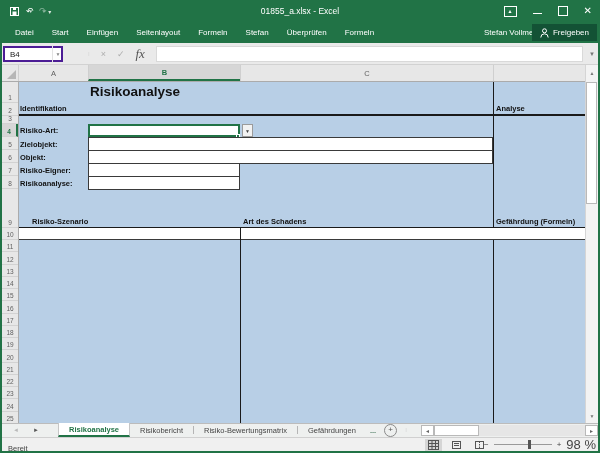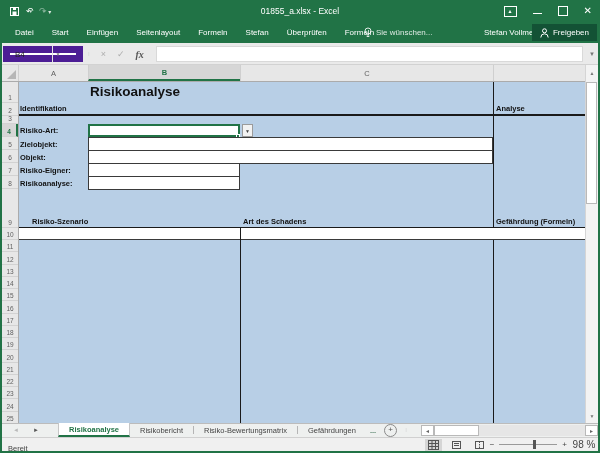--- a/index.html
+++ b/index.html
@@ -22,27 +22,27 @@
   
   .ribbonrow{left:0;top:22px;width:600px;height:21px;background:var(--green,#217346);}
   .rtabs{left:6px;top:22px;height:21px;display:flex;align-items:center;}
   .rtab{color:#fff;font-size:8px;padding:0 9px;height:21px;display:flex;align-items:center;}
   .tellme{left:364px;top:22px;height:21px;display:flex;align-items:center;gap:4px;color:rgba(255,255,255,.85);font-size:8px;}
   .user{right:64px;top:22px;height:21px;display:flex;align-items:center;color:#fff;font-size:8px;}
   .share{right:3px;top:24px;height:17px;background:var(--sharegreen,#135235);color:#fff;font-size:8px;
     display:flex;align-items:center;gap:4px;padding:0 8px;}
   
   .fbar{left:2px;top:43px;width:596px;height:22px;background:#eaeaea;border-bottom:1px solid #d2d2d2;}
-  .namebox{left:3px;top:46px;width:80px;height:16px;background:#fff;border:7px solid #4c1d95;
+  .namebox{left:3px;top:46px;width:60px;height:16px;background:#fff;border:2px solid #4c1d95;
     font-size:8px;color:#222;display:flex;align-items:center;padding-left:5px;}
   .nbdd{left:52px;top:46px;width:11px;height:16px;display:flex;align-items:center;justify-content:center;
     font-size:5px;color:#888;border-left:1px solid #e2e2e2;}
   .fbtns{left:88px;top:46px;height:16px;display:flex;align-items:center;gap:11px;}
   .fbtns .ic{font-size:9px;color:#adadad;}
-  .fx{font-size:10px;color:#555;font-style:italic;font-family:"Liberation Serif",serif;font-weight:bold;}
+  .fx{font-size:13px;color:#555;font-style:italic;font-family:"Liberation Serif",serif;}
   .finput{left:156px;top:46px;width:427px;height:16px;background:#fff;border:1px solid #d9d9d9;
     font-size:8px;display:flex;align-items:center;padding-left:4px;color:#222;}
   .fchev{left:586px;top:46px;width:12px;height:16px;display:flex;align-items:center;justify-content:center;
     font-size:6px;color:#777;}
   
   .colhdr{left:2px;top:65px;width:583px;height:17px;display:flex;background:#e7e7e7;border-bottom:1px solid #ababab;}
   .ch{height:100%;display:flex;align-items:center;justify-content:center;font-size:7.5px;color:#5f5f5f;
     border-left:1px solid #cfcfcf;box-sizing:border-box;}
   .ch.first{border-left:none;}
   .ch.sel{background:#d6d6d6;color:var(--green,#217346);border-bottom:2px solid var(--green,#217346);font-weight:bold;}
@@ -82,21 +82,21 @@
   .hsbox{background:#fff;border:1px solid #b9b9b9;display:flex;align-items:center;justify-content:center;font-size:5px;color:#666;}
   
   .statusbar{left:2px;top:437px;width:596px;height:14px;background:#f0f0f0;border-top:1px solid #d0d0d0;}
   .status-left{left:8px;top:437px;height:22px;display:flex;align-items:center;font-size:7.5px;color:#444;}
   .views{right:112px;top:438px;height:13px;display:flex;gap:6px;align-items:center;}
   .vbtn{width:17px;height:12px;display:flex;align-items:center;justify-content:center;}
   .vbtn.on{background:#d5d5d5;}
   .zoomctl{right:4px;top:438px;height:13px;display:flex;align-items:center;gap:5px;font-size:8px;color:#444;}
   .ztrack{width:58px;height:1px;background:#9a9a9a;position:relative;}
   .zthumb{position:absolute;left:34px;top:-4px;width:3px;height:9px;background:#555;}
-  .zlabel{font-size:10px;color:#444;min-width:24px;text-align:center;}
+  .zlabel{font-size:13px;color:#444;min-width:24px;text-align:left;}
   .border-green{background:var(--green,#217346);}
 </style>
 </head>
 <body>
 
 <div class="window">
 
   <div class="abs titlebar"></div>
   <div class="abs qat">
     <svg width="9" height="9" viewBox="0 0 9 9">
@@ -125,29 +125,20 @@
   <div class="abs ribbonrow"></div>
   <div class="abs rtabs">
     <span class="rtab">Datei</span>
     <span class="rtab">Start</span>
     <span class="rtab">Einfügen</span>
     <span class="rtab">Seitenlayout</span>
     <span class="rtab">Formeln</span>
     <span class="rtab">Stefan</span>
     <span class="rtab">Überprüfen</span>
     <span class="rtab">Formeln</span>
-  </div>
-  <div class="abs tellme">
-    <svg width="8" height="11" viewBox="0 0 8 11">
-      <circle cx="4" cy="4" r="3" fill="none" stroke="#d9ead f" stroke-width="1" stroke-opacity="0"></circle>
-      <circle cx="4" cy="4" r="3" fill="none" stroke="rgba(255,255,255,.85)"></circle>
-      <rect x="2.7" y="7.5" width="2.6" height="1" fill="rgba(255,255,255,.85)"></rect>
-      <rect x="2.7" y="9" width="2.6" height="1" fill="rgba(255,255,255,.85)"></rect>
-    </svg>
-    <span>Sie wünschen...</span>
   </div>
   <div class="abs user">Stefan Vollmer</div>
   <div class="abs share">
     <svg width="9" height="10" viewBox="0 0 9 10">
       <circle cx="4.5" cy="2.8" r="2" fill="none" stroke="#fff"></circle>
       <path d="M0.8 9.5 Q0.8 5.8 4.5 5.8 Q8.2 5.8 8.2 9.5" fill="none" stroke="#fff"></path>
     </svg>
     <span>Freigeben</span>
   </div>
 

